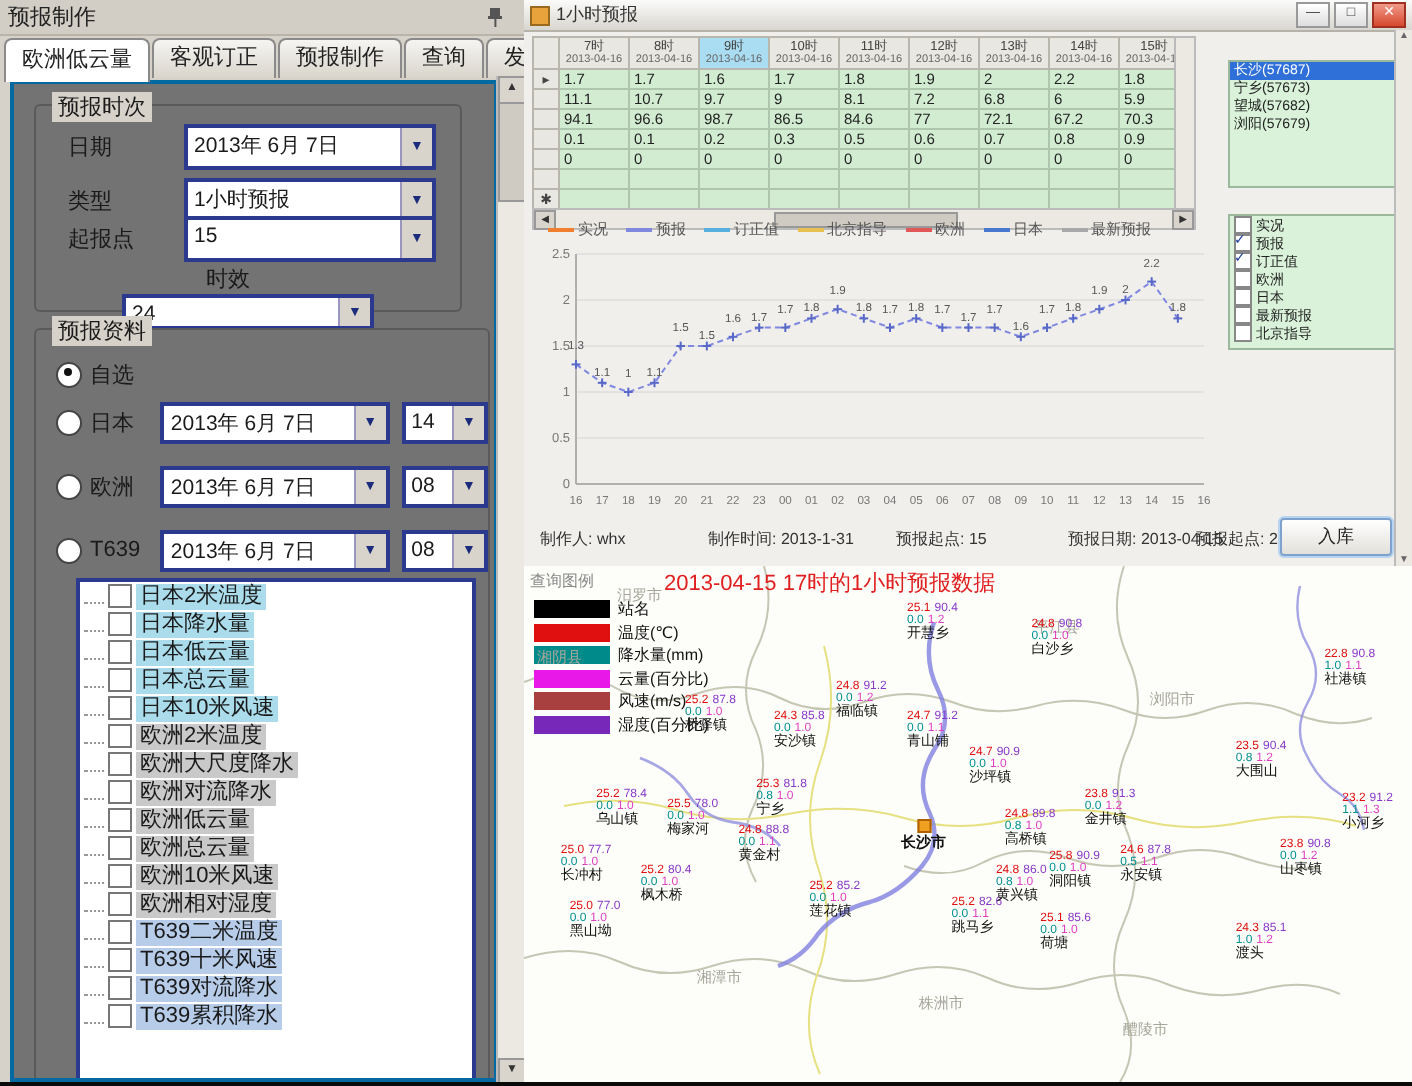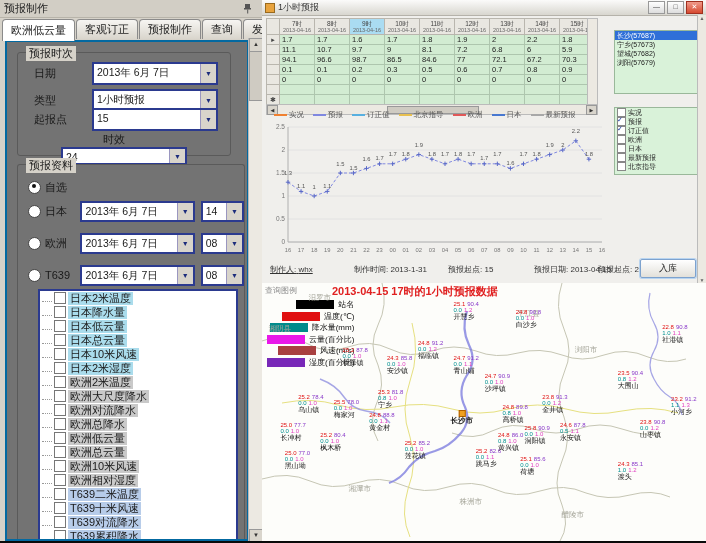--- a/index.html
+++ b/index.html
@@ -92,23 +92,23 @@
   .statusbar{position:absolute;left:0;right:8px;top:256px;height:26px;font-size:8px;color:#333;}
   .statusbar span{position:absolute;top:8px;white-space:nowrap;}
   .sb-btn{position:absolute;top:3px;width:54px;height:17px;background:linear-gradient(#ffffff,#e2e0da);
           border:1px solid #7da2ce;border-radius:2px;box-shadow:0 0 0 1px #b8d4f0;
           font-size:9px;text-align:center;line-height:16px;color:#222;}
   .fc-vscroll{position:absolute;right:0;top:15px;bottom:0;width:8px;background:#ece9e2;border-left:1px solid #bbb;}
 
   
   #map-panel{position:absolute;left:0;top:283px;width:444px;height:258px;background:#fdfdfa;overflow:hidden;}
   .map-legend-title{position:absolute;left:3px;top:2px;font-size:8px;color:#8a8a8a;}
-  .map-title{position:absolute;left:70px;top:1px;font-size:11px;font-weight:bold;color:#e02020;white-space:nowrap;}
+  .map-title{position:absolute;left:70px;top:1px;font-size:11px;font-weight:normal;color:#e02020;white-space:nowrap;}
   .mlegend{position:absolute;left:5px;top:16px;}
-  .mlrow{display:flex;align-items:center;height:11.5px;justify-content:flex-end;}
+  .mlrow{display:flex;align-items:center;height:11.5px;}
   .mlsw{width:38px;height:9px;margin-right:4px;flex:none;}
   .mllabel{font-size:8px;color:#111;white-space:nowrap;}
   #map-lines{position:absolute;left:0;top:0;}
   .region{position:absolute;font-size:7.5px;color:#a6a69a;white-space:nowrap;transform:translate(-50%,-50%);}
   .stn{position:absolute;transform:translate(-50%,-40%);text-align:left;line-height:6px;white-space:nowrap;}
   .stn .sv{font-size:6px;}
   .stn .t{color:#e01010;margin-right:2px;}
   .stn .h{color:#8838c8;}
   .stn .p{color:#009090;margin-right:2px;}
   .stn .c{color:#e040c0;}
@@ -238,41 +238,31 @@
               <span class="tlabel japan">日本总云量</span>
             </div>
             <div class="titem">
               <span class="twig"></span>
               <span class="cbx"></span>
               <span class="tlabel japan">日本10米风速</span>
             </div>
             <div class="titem">
               <span class="twig"></span>
               <span class="cbx"></span>
-              <span class="tlabel japan">日本2米湿度</span>
-            </div>
-            <div class="titem">
-              <span class="twig"></span>
-              <span class="cbx"></span>
               <span class="tlabel europe">欧洲2米温度</span>
             </div>
             <div class="titem">
               <span class="twig"></span>
               <span class="cbx"></span>
               <span class="tlabel europe">欧洲大尺度降水</span>
             </div>
             <div class="titem">
               <span class="twig"></span>
               <span class="cbx"></span>
               <span class="tlabel europe">欧洲对流降水</span>
-            </div>
-            <div class="titem">
-              <span class="twig"></span>
-              <span class="cbx"></span>
-              <span class="tlabel europe">欧洲总降水</span>
             </div>
             <div class="titem">
               <span class="twig"></span>
               <span class="cbx"></span>
               <span class="tlabel europe">欧洲低云量</span>
             </div>
             <div class="titem">
               <span class="twig"></span>
               <span class="cbx"></span>
               <span class="tlabel europe">欧洲总云量</span>
@@ -642,21 +632,21 @@
           <text x="298.75" y="27.499999999999996" text-anchor="middle" font-size="5.8" fill="#555">2</text>
           <line x1="309.6333333333333" y1="21.799999999999986" x2="314.0333333333333" y2="21.799999999999986" stroke="#5868c8" stroke-width="1"></line>
           <line x1="311.8333333333333" y1="19.599999999999987" x2="311.8333333333333" y2="23.999999999999986" stroke="#5868c8" stroke-width="1"></line>
           <text x="311.8333333333333" y="14.299999999999986" text-anchor="middle" font-size="5.8" fill="#555">2.2</text>
           <line x1="322.7166666666667" y1="40.2" x2="327.1166666666667" y2="40.2" stroke="#5868c8" stroke-width="1"></line>
           <line x1="324.9166666666667" y1="38" x2="324.9166666666667" y2="42.400000000000006" stroke="#5868c8" stroke-width="1"></line>
           <text x="324.9166666666667" y="36.7" text-anchor="middle" font-size="5.8" fill="#555">1.8</text>
         </svg>
 
       <div class="statusbar">
-        <span style="left:8px;text-decoration:underline;"><i style="font-style:normal">制作人:</i>
+        <span style="left:8px;"><i style="font-style:normal">制作人:</i>
           <i style="font-style:normal">whx</i></span>
         <span style="left:92px;"><i style="font-style:normal">制作时间:</i>
           <i style="font-style:normal">2013-1-31</i></span>
         <span style="left:186px;"><i style="font-style:normal">预报起点:</i>
           <i style="font-style:normal">15</i></span>
         <span style="left:272px;"><i style="font-style:normal">预报日期:</i>
           <i style="font-style:normal">2013-04-15</i></span>
         <span style="left:336px;"><i style="font-style:normal">预报起点:</i>
           <i style="font-style:normal">24</i></span>
         <div class="sb-btn" style="left:378px;">入库</div>

